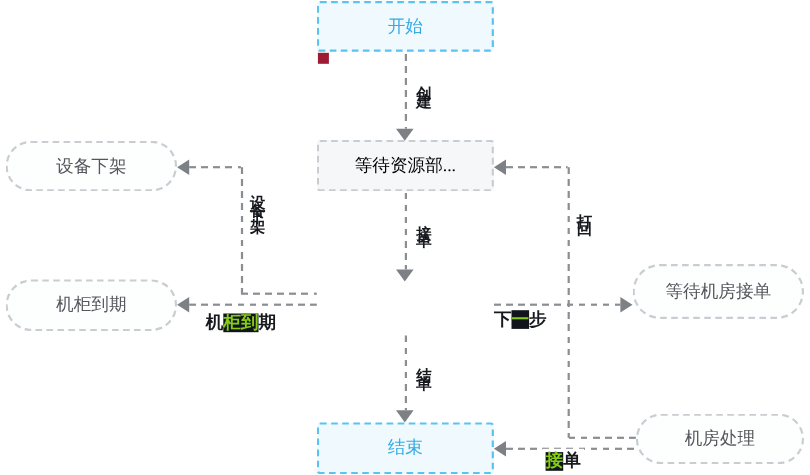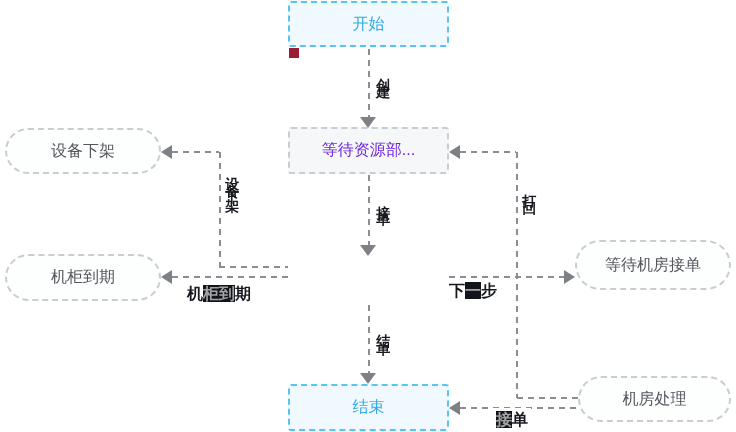--- a/index.html
+++ b/index.html
@@ -1,28 +1,28 @@
 <!DOCTYPE html>
 <html><head>
 <meta charset="utf-8">
 <style>
   html,body { margin:0; padding:0; background:#ffffff; }
   .canvas {
     position:relative; width:736px; height:432px; background:#ffffff;
-    font-family:Liberation Sans, sans-serif; overflow:hidden;
+    font-family:Liberation Serif, serif; overflow:hidden;
   }
   
   .node {
     position:absolute; box-sizing:border-box;
     display:flex; align-items:center; justify-content:center;
     font-size:16px; white-space:nowrap;
   }
   .node.center { left:288px; width:161px; }
   .node.blue   { background:#eff9fe; border:2px dashed #58c4ef; color:#35abe2; border-radius:3px; }
-  .node.gray   { background:#f6f7f8; border:2px dashed #c9cdd1; color:#6d28d9; border-radius:3px; }
+  .node.gray   { background:#f6f7f8; border:2px dashed #c9cdd1; color:#000000; border-radius:3px; }
   .node.pill   { background:#fdfefe; border:2px dashed #c9cdd1; color:#53575c; border-radius:25px; }
   #node-start         { top:1px;   height:46px; }
   #node-wait-resource { top:127px; height:47px; }
   #node-resource      { top:256px; height:48px; }
   #node-end           { top:384px; height:47px; }
   #node-device        { left:5px;   width:156px; top:128px; height:46px; }
   #node-cabinet       { left:5px;   width:156px; top:254px; height:47px; }
   #node-wait-room     { left:575px; width:156px; top:240px; height:50px; }
   #node-room          { left:578px; width:153px; top:376px; height:46px; }
   
@@ -66,21 +66,21 @@
     font-size:14px; letter-spacing:7px; padding:3px 2px; }
   .elabel.h { font-size:16px; padding:2px 3px; }
   #lb-create { left:373px; top:64px;  }
   #lb-accept { left:373px; top:190px; }
   #lb-close  { left:373px; top:320px; }
   #lb-device { left:222px; top:163px; }
   #lb-reject { left:519px; top:180px; }
   #lb-cabinet { left:184px; top:282px; }
   #lb-next    { left:446px; top:279px; }
   #lb-roomacc { left:493px; top:408px; }
-  .sel { background:#11141b; color:#a3a3a3; }
+  .sel { background:#11141b; color:#84cc16; }
 </style>
 </head>
 <body>
 
 <div class="canvas">
 
   <div class="node center blue" id="node-start">
     <span>开始</span>
   </div>
   <div class="marker-red"></div>

